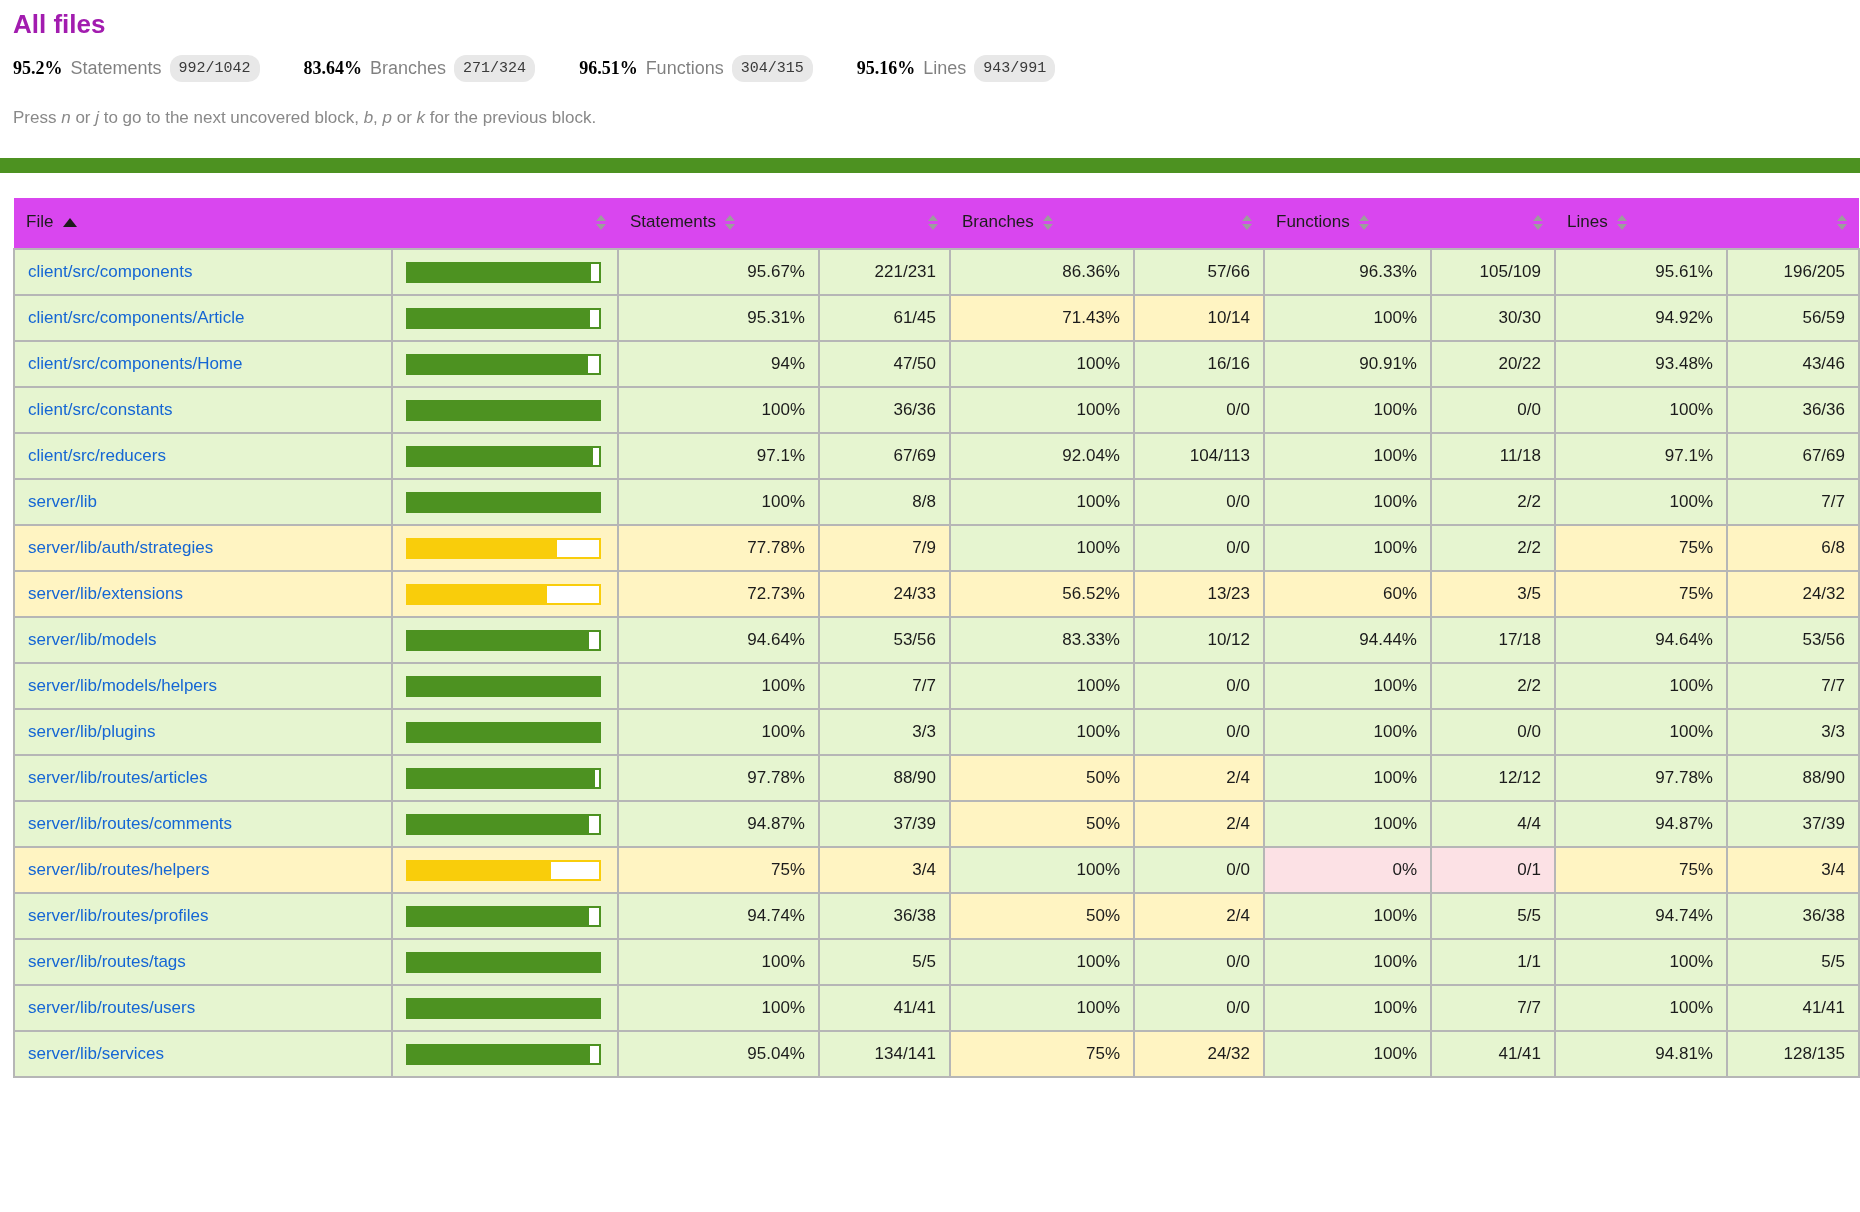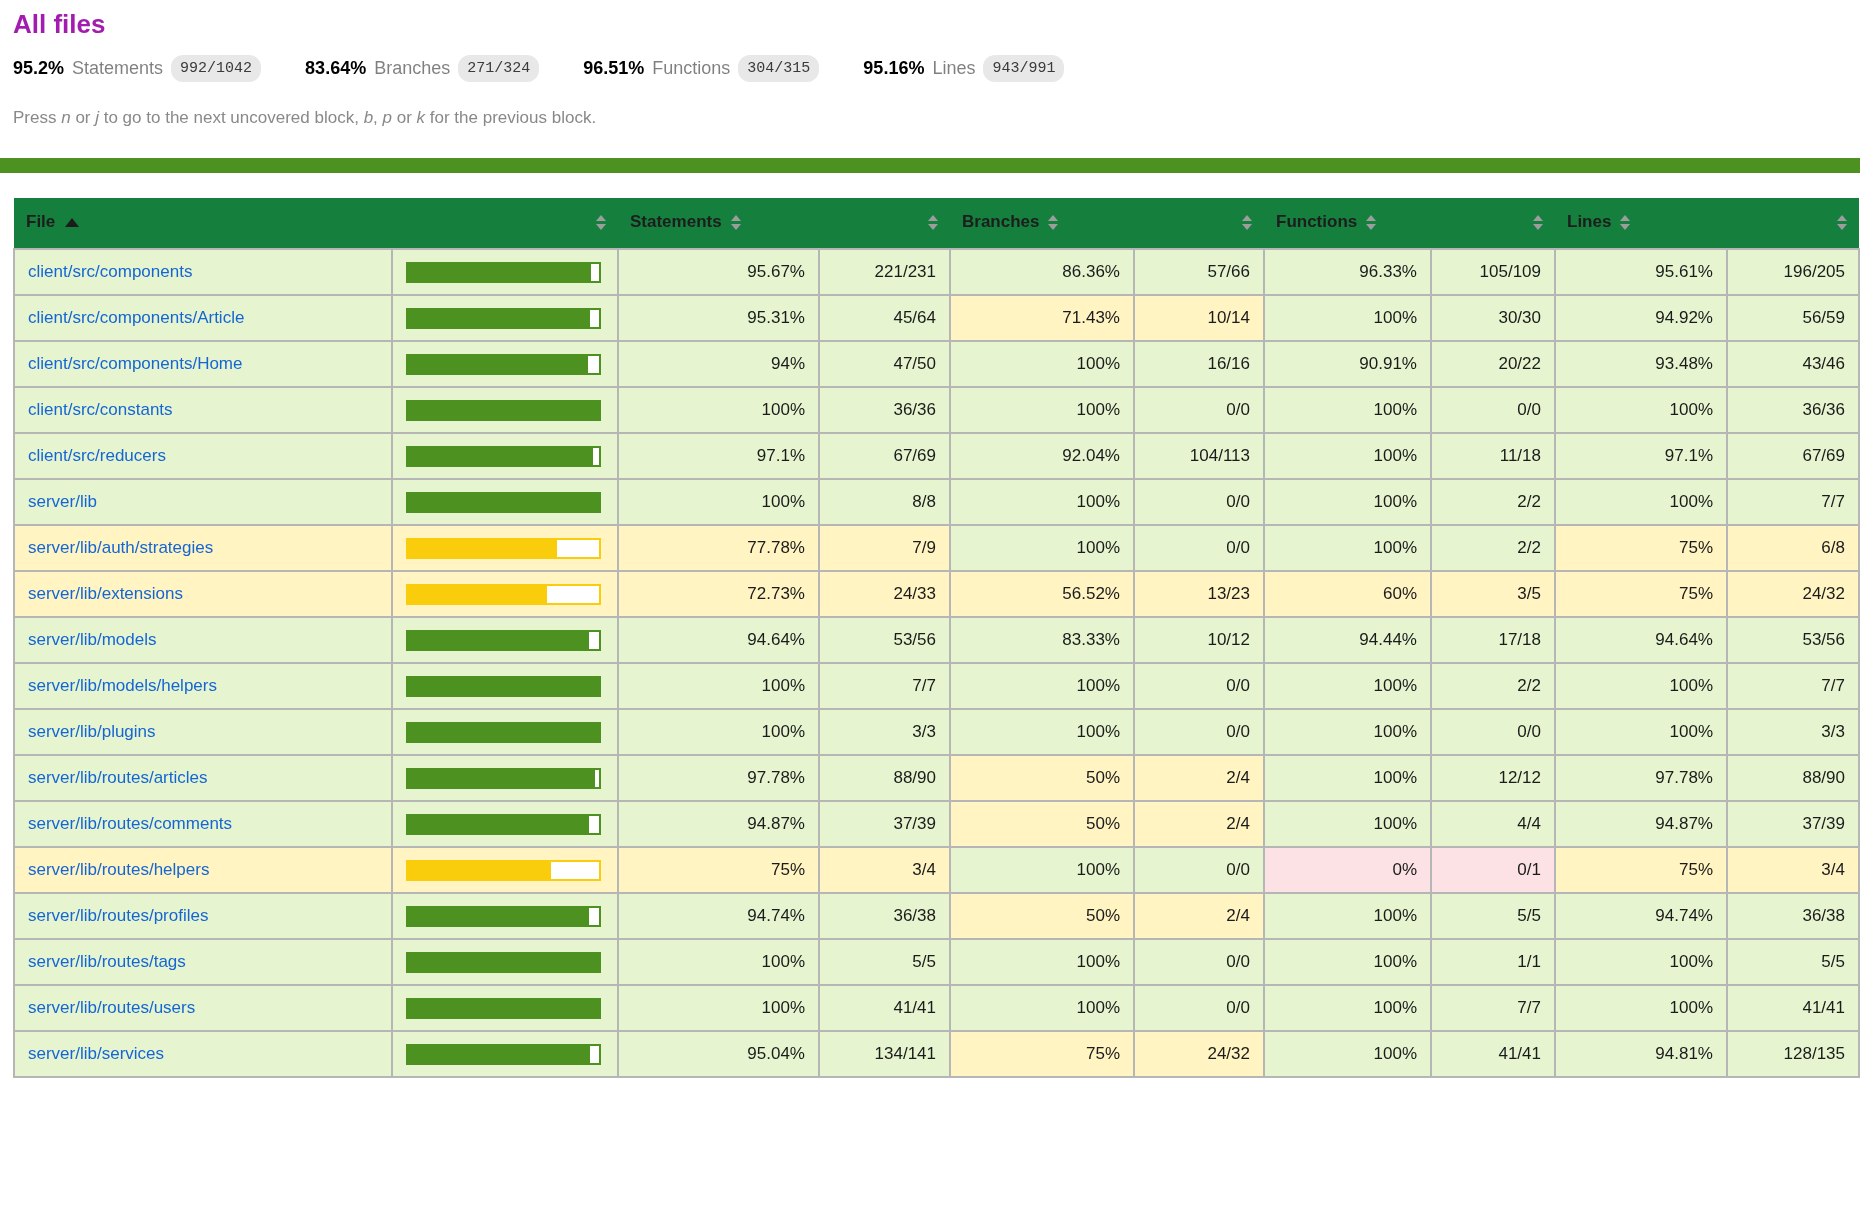--- a/index.html
+++ b/index.html
@@ -9,38 +9,38 @@
   }
   *{box-sizing:border-box;}
   html,body{margin:0;padding:0;background:#fff;width:1860px;height:1212px;overflow:hidden;}
   body{font-family:"Liberation Sans",sans-serif;color:#333;}
   .wrapper{padding:9px 13px 0;}
 
   h1{margin:0 0 15px;font-size:26px;color:#a21caf;font-weight:bold;}
 
   .summary{display:flex;align-items:center;gap:44px;margin-bottom:26px;}
   .metric{display:flex;align-items:center;gap:8px;font-size:18px;}
-  .metric .pct{font-weight:bold;color:#000;}
+  .metric .pct{font-weight:bold;color:#000;font-family:Liberation Serif, serif;}
   .metric .quiet{color:rgba(0,0,0,0.5);}
   .metric .fraction{font-family:"Liberation Mono","DejaVu Sans Mono",monospace;font-size:15px;
     color:#3a3a3a;background:#e8e8e8;padding:5px 9px;border-radius:12px;}
 
   .hint{font-size:17px;color:#898989;margin:0;}
   .hint em{font-style:italic;}
 
   .status-line{height:15px;background:var(--green);margin:30px -13px 0;}
 
   table.coverage{border-collapse:collapse;width:100%;margin-top:25px;table-layout:fixed;}
   col.c-file{width:378px;} col.c-pic{width:226px;}
   col.c-st-p{width:201px;} col.c-st-a{width:131px;}
   col.c-br-p{width:184px;} col.c-br-a{width:130px;}
   col.c-fn-p{width:167px;} col.c-fn-a{width:124px;}
   col.c-ln-p{width:172px;} col.c-ln-a{width:132px;}
 
-  th{font-weight:bold;font-size:17px;color:#1d1d1d;background:#15803d;border:none;
+  th{font-weight:normal;font-size:17px;color:#1d1d1d;background:#d946ef;border:none;
      padding:14px 12px 16px;text-align:left;vertical-align:middle;white-space:nowrap;}
   th.right{text-align:right;}
   .sorter{display:inline-block;vertical-align:middle;margin-left:9px;}
   .sorter::before{content:"";display:block;width:0;height:0;border-left:5px solid transparent;
      border-right:5px solid transparent;border-bottom:6px solid #9d9d9d;margin-bottom:3px;}
   .sorter::after{content:"";display:block;width:0;height:0;border-left:5px solid transparent;
      border-right:5px solid transparent;border-top:6px solid #9d9d9d;}
   .sort-asc{display:inline-block;width:0;height:0;border-left:7px solid transparent;
      border-right:7px solid transparent;border-bottom:9px solid #1c1c1c;margin-left:10px;}
 
@@ -139,21 +139,21 @@
      </tr>
         <tr>
        <td class="file high">
          <a href="#">client/src/components/Article</a></td>
        <td class="high">
          <div class="chart high">
            <span class="fill" style="width:95.31%"></span>
          </div>
           </td>
        <td class="num high">95.31%</td>
-   <td class="num high">45/64</td>
+   <td class="num high">61/45</td>
           <td class="num medium">71.43%</td>
    <td class="num medium">10/14</td>
           <td class="num high">100%</td>
    <td class="num high">30/30</td>
           <td class="num high">94.92%</td>
    <td class="num high">56/59</td>
      </tr>
         <tr>
        <td class="file high">
          <a href="#">client/src/components/Home</a></td>

